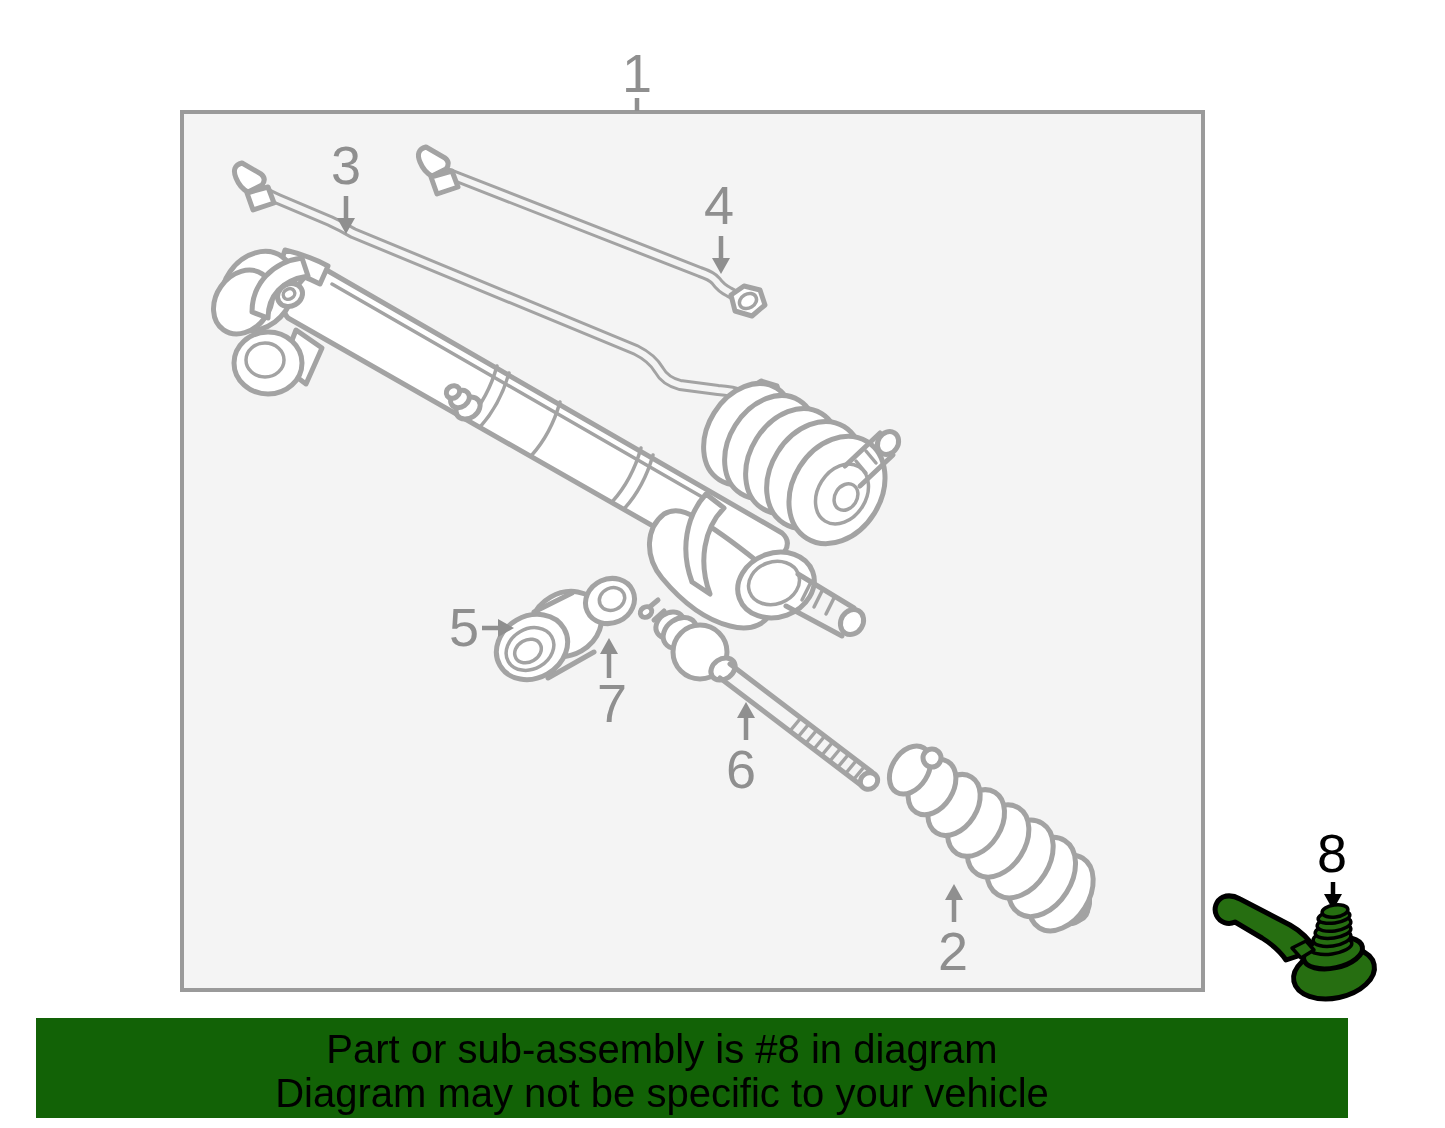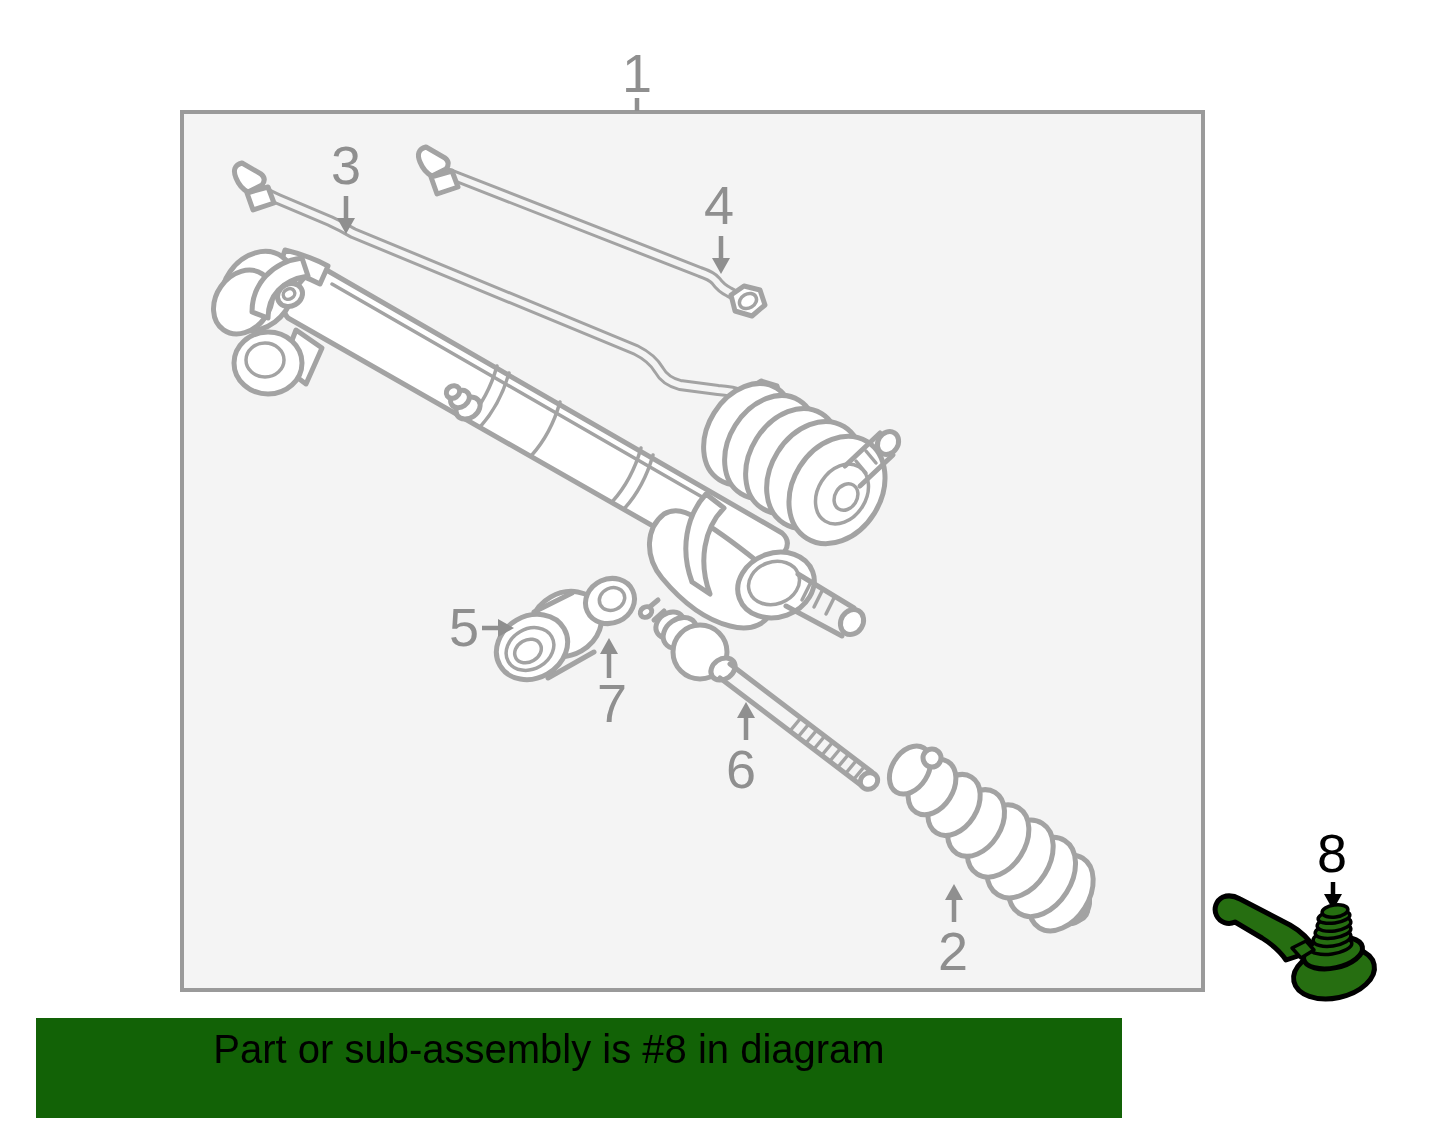--- a/index.html
+++ b/index.html
@@ -19,21 +19,21 @@
   .pipe-outer{stroke:var(--line-gray);stroke-width:12;fill:none;stroke-linecap:round;stroke-linejoin:round;}
   .pipe-inner{stroke:var(--box-fill);stroke-width:6;fill:none;stroke-linecap:round;stroke-linejoin:round;}
   .callout text{fill:var(--label-gray);font-size:54px;text-anchor:middle;}
   .callout line{stroke:var(--label-gray);stroke-width:4.5;}
   .callout polygon{fill:var(--label-gray);}
   .callout.dark text{fill:var(--highlight-outline);}
   .callout.dark line{stroke:var(--highlight-outline);}
   .callout.dark polygon{fill:var(--highlight-outline);}
   .hl{fill:var(--highlight-green);stroke:var(--highlight-outline);stroke-width:5;stroke-linejoin:round;stroke-linecap:round;}
   .hl .thin{stroke-width:3.5;}
-  .banner{position:absolute;left:36px;top:1018px;width:1086px;height:100px;background:var(--banner-green);
+  .banner{position:absolute;left:36px;top:1018px;width:1312px;height:100px;background:var(--banner-green);
           color:var(--banner-text);text-align:center;box-sizing:border-box;padding:9px 60px 0 0;}
   .banner-line{font-size:40px;line-height:44px;white-space:nowrap;}
 </style>
 </head>
 <body>
 
 <div class="page">
 <svg width="1445" height="1128" viewBox="0 0 1445 1128">
 
   <rect class="figure-box" x="182" y="112" width="1021" height="878"></rect>
@@ -197,14 +197,15 @@
     <ellipse class="thin" cx="1333" cy="931" rx="18" ry="7" transform="rotate(-8 1333 931)"></ellipse>
     <ellipse class="thin" cx="1334" cy="924" rx="17" ry="7" transform="rotate(-8 1334 924)"></ellipse>
     <ellipse class="thin" cx="1334" cy="917" rx="16" ry="6" transform="rotate(-8 1334 917)"></ellipse>
     <ellipse class="thin" cx="1335" cy="911" rx="13" ry="6" transform="rotate(-8 1335 911)"></ellipse>
     <path class="thin" d="M 1292,948 L 1306,941 L 1314,950 L 1301,958 Z"></path>
   </g>
 </svg>
 
 <div class="banner">
   <div class="banner-line">Part or sub-assembly is #8 in diagram</div>
+  <div class="banner-line">Diagram may not be specific to your vehicle</div>
 </div>
 </div>
 
 </body></html>

